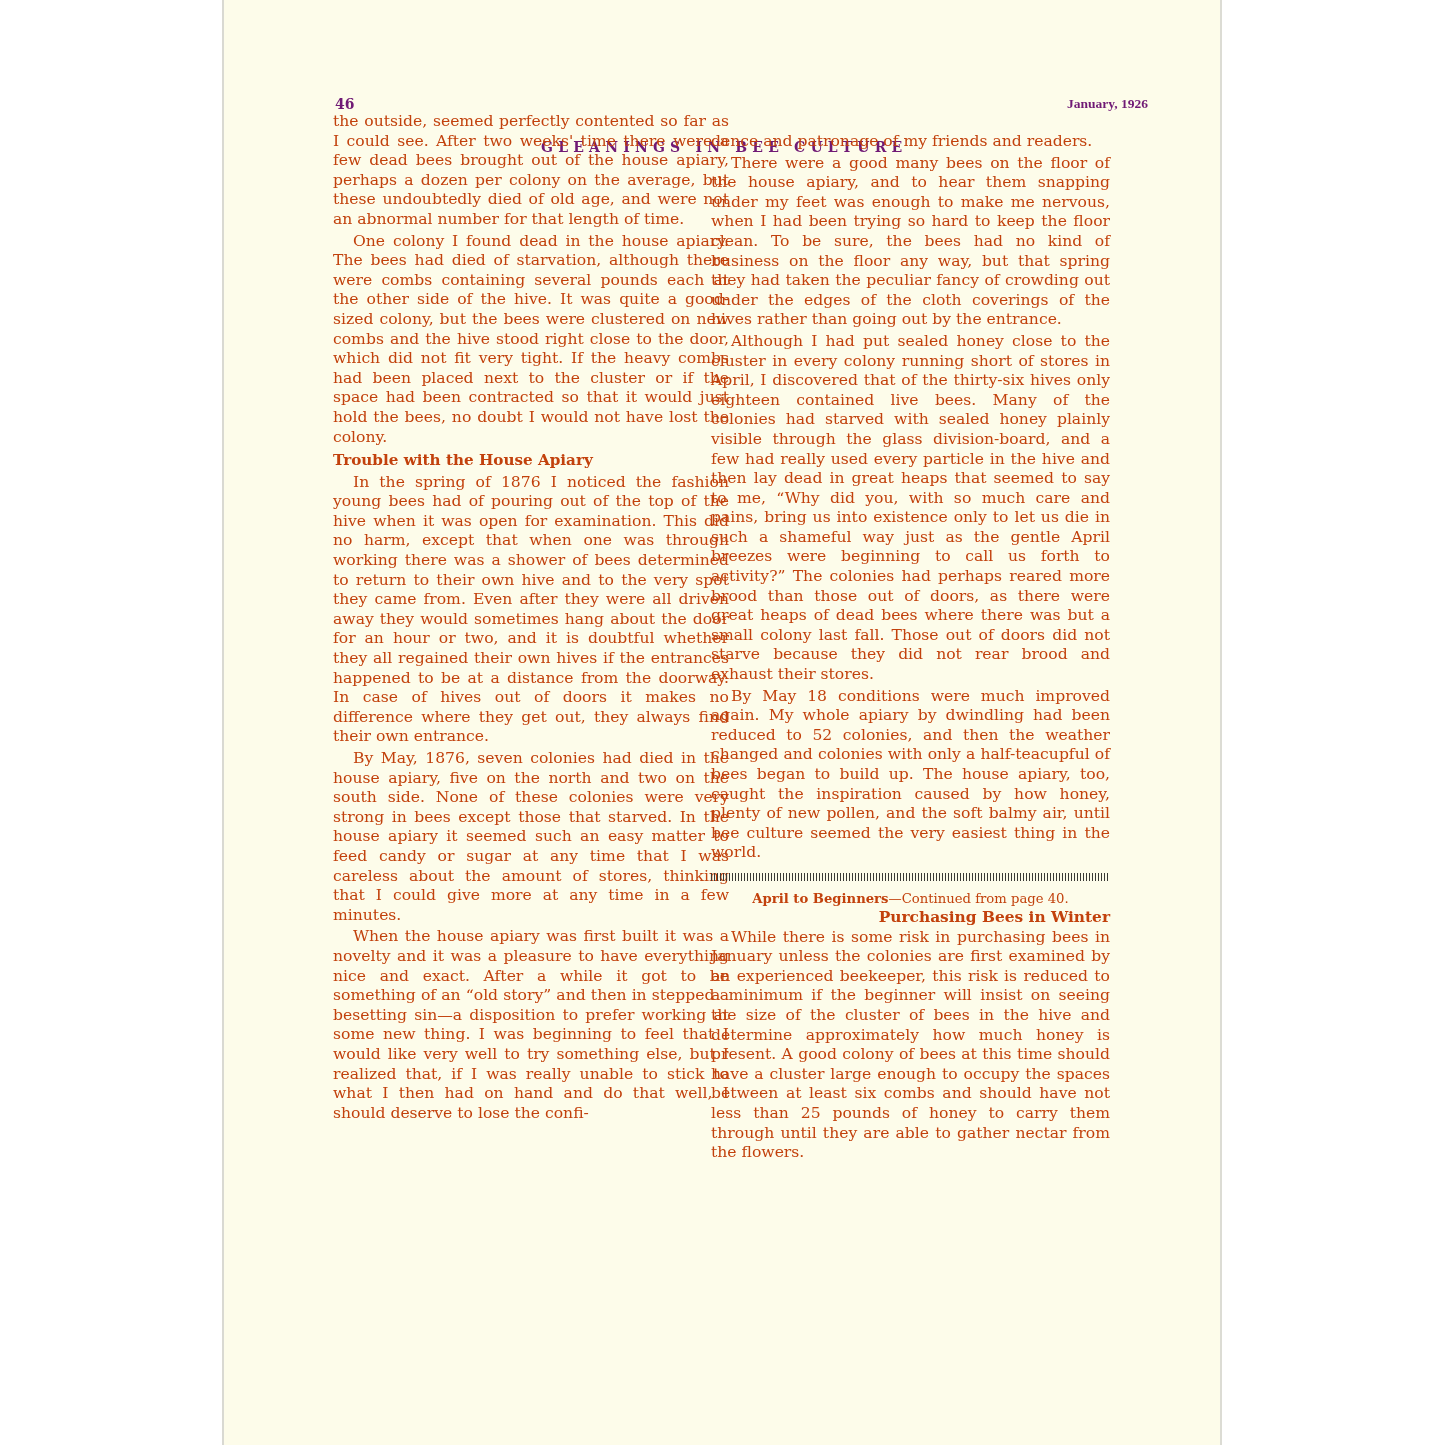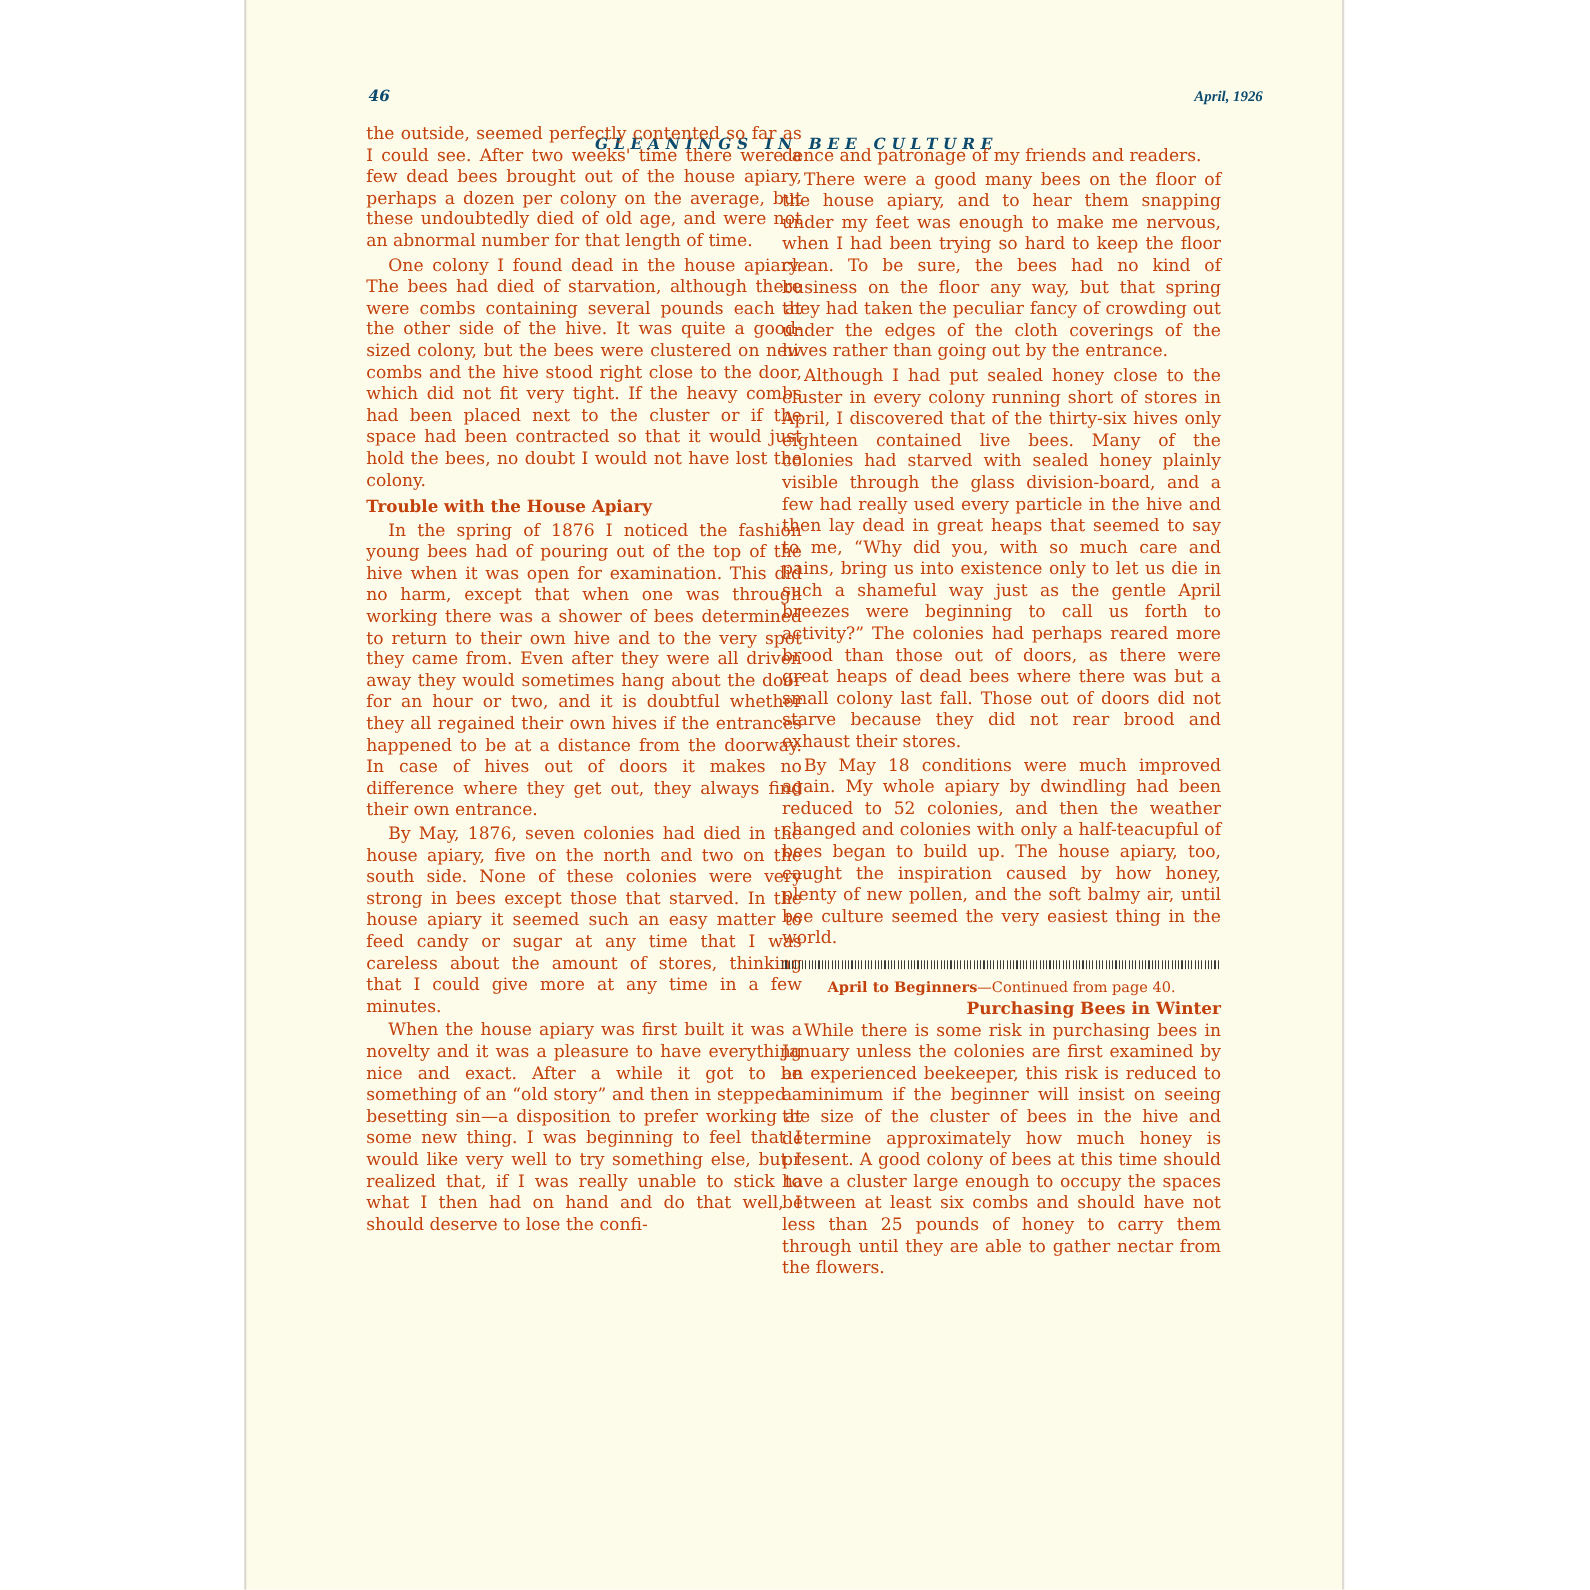--- a/index.html
+++ b/index.html
@@ -5,22 +5,22 @@
     html, body { margin: 0; padding: 0; background: #ffffff; }
     body { width: 1445px; height: 1445px; position: relative; overflow: hidden; }
     .page {
       position: absolute; left: 222px; top: 0; width: 1000px; height: 1445px;
       background: #fdfcea;
       border-left: 2px solid #d9d9d2;
       border-right: 2px solid #dcdcd4;
       box-sizing: border-box;
     }
     .running-head {
-      position: absolute; left: 333px; top: 80px; width: 815px; height: 20px;
-      font-family: "DejaVu Serif", serif; color: #0c4a6e; font-style: italic;
+      position: absolute; left: 333px; top: 96px; width: 815px; height: 20px;
+      font-family: "DejaVu Serif", serif; color: #701a75;
     }
     .running-head .pno { position: absolute; left: 2px; top: 0; font-weight: bold; font-size: 14px; }
     .running-head .title { position: absolute; left: 208px; top: 0; font-size: 14px; letter-spacing: 5.2px; font-weight: bold; margin-top: 43px; }
     .running-head .date { position: absolute; right: 0; top: 0; font-weight: bold; font-size: 13.5px; font-family: "Liberation Serif", serif; }
     .col {
       position: absolute; top: 112px;
       font-family: "DejaVu Serif", serif; font-size: 15.6px; line-height: 19.6px;
       color: #c2410c; text-align: justify;
     }
     .col.left { left: 333px; width: 396px; }
@@ -43,21 +43,21 @@
     .col h4 { margin: 0; text-align: right; font-weight: bold; font-size: 15.4px; line-height: 19.6px; }
   </style>
 </head>
 <body>
 
 <div class="page"></div>
 
 <div class="running-head">
   <span class="pno">46</span>
   <span class="title">GLEANINGS IN BEE CULTURE</span>
-  <span class="date">April, 1926</span>
+  <span class="date">January, 1926</span>
 </div>
 
 <div class="col left">
   <p class="noindent">the outside, seemed perfectly contented so far as I could see. After two weeks' time there were a few dead bees brought out of the house apiary, perhaps a dozen per colony on the average, but these undoubtedly died of old age, and were not an abnormal number for that length of time.</p>
   <p>One colony I found dead in the house apiary. The bees had died of starvation, although there were combs containing several pounds each at the other side of the hive. It was quite a good-sized colony, but the bees were clustered on new combs and the hive stood right close to the door, which did not fit very tight. If the heavy combs had been placed next to the cluster or if the space had been contracted so that it would just hold the bees, no doubt I would not have lost the colony.</p>
   <h3>Trouble with the House Apiary</h3>
   <p>In the spring of 1876 I noticed the fashion young bees had of pouring out of the top of the hive when it was open for examination. This did no harm, except that when one was through working there was a shower of bees determined to return to their own hive and to the very spot they came from. Even after they were all driven away they would sometimes hang about the door for an hour or two, and it is doubtful whether they all regained their own hives if the entrances happened to be at a distance from the doorway. In case of hives out of doors it makes no difference where they get out, they always find their own entrance.</p>
   <p>By May, 1876, seven colonies had died in the house apiary, five on the north and two on the south side. None of these colonies were very strong in bees except those that starved. In the house apiary it seemed such an easy matter to feed candy or sugar at any time that I was careless about the amount of stores, thinking that I could give more at any time in a few minutes.</p>
   <p>When the house apiary was first built it was a novelty and it was a pleasure to have everything nice and exact. After a while it got to be something of an “old story” and then in stepped a besetting sin—a disposition to prefer working at some new thing. I was beginning to feel that I would like very well to try something else, but I realized that, if I was really unable to stick to what I then had on hand and do that well, I should deserve to lose the confi-</p>
 </div>

